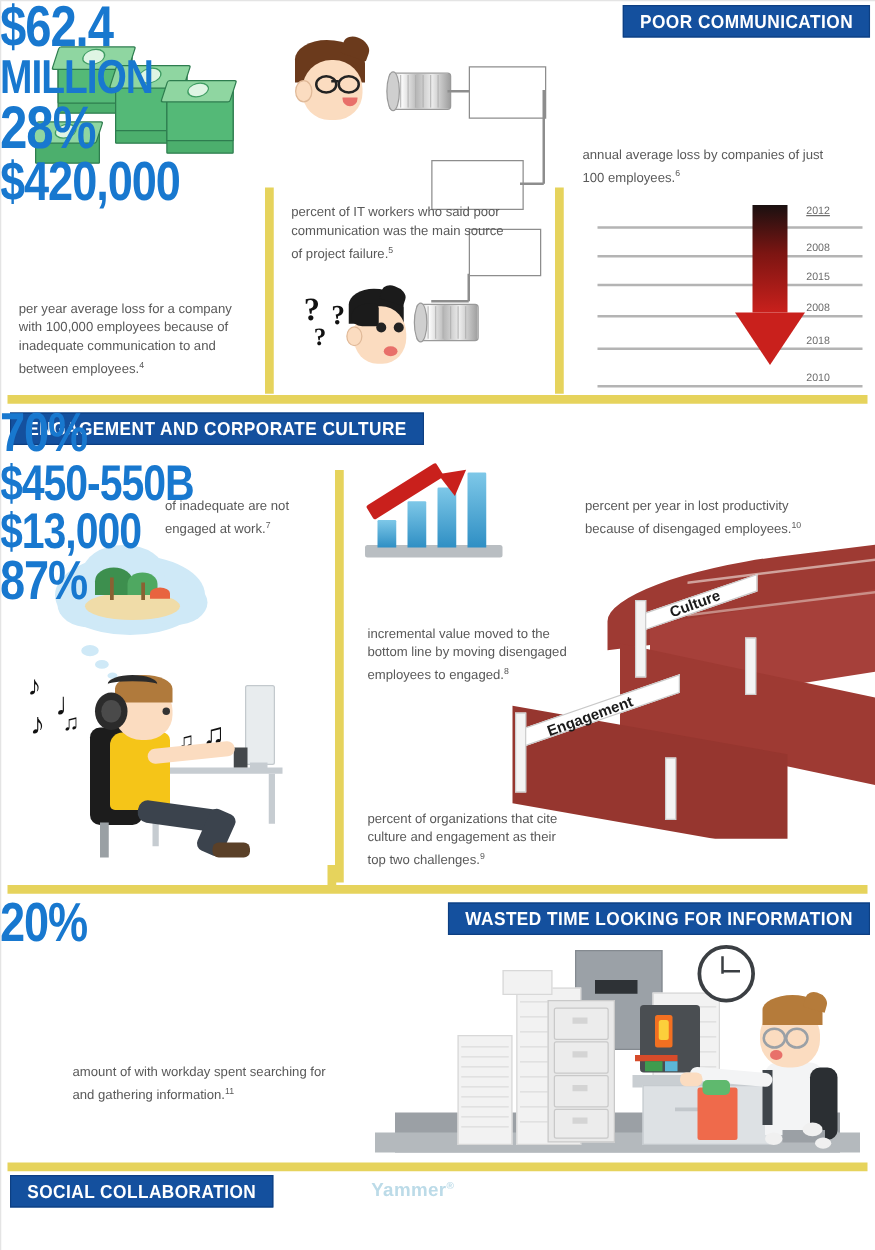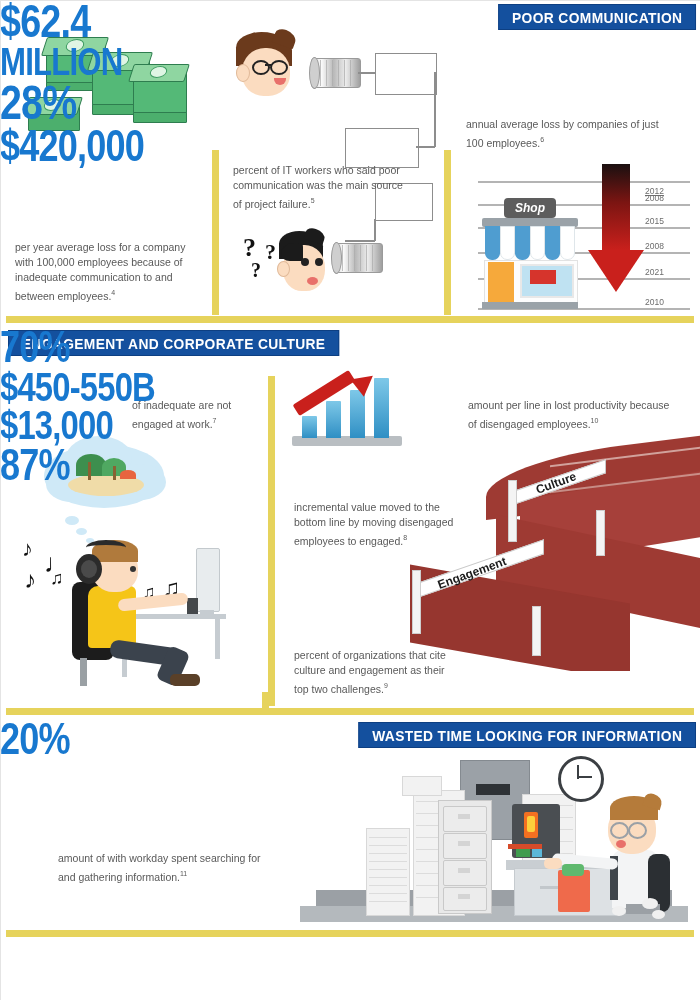--- a/index.html
+++ b/index.html
@@ -190,43 +190,27 @@
     </div>
 
     <div class="abs" style="left:470px;top:160px;width:228px;height:155px;">
       <div class="yearline" style="left:8px;top:21px;width:212px;"></div>
       <div class="yearline" style="left:8px;top:44px;width:212px;"></div>
       <div class="yearline" style="left:8px;top:67px;width:212px;"></div>
       <div class="yearline" style="left:8px;top:92px;width:212px;"></div>
       <div class="yearline" style="left:8px;top:118px;width:212px;"></div>
       <div class="yearline" style="left:8px;top:148px;width:212px;"></div>
 
-      <div class="yearlabel" style="left:175px;top:26px;text-decoration:underline;">2012</div>
+      <div class="yearlabel" style="left:175px;top:3px;text-decoration:underline;">2012</div>
       <div class="yearlabel" style="left:175px;top:33px;">2008</div>
       <div class="yearlabel" style="left:175px;top:56px;">2015</div>
       <div class="yearlabel" style="left:175px;top:81px;">2008</div>
-      <div class="yearlabel" style="left:175px;top:107px;">2021</div>
+      <div class="yearlabel" style="left:175px;top:107px;">2018</div>
       <div class="yearlabel" style="left:175px;top:137px;">2010</div>
 
-      <div class="abs" style="left:12px;top:38px;width:96px;height:112px;">
-        <div class="abs" style="left:22px;top:0px;width:52px;height:20px;background:#5d5d5d;border-radius:4px;
-                    color:#fff;font-size:12px;font-style:italic;font-weight:bold;text-align:center;line-height:20px;">Shop</div>
-        <div class="abs" style="left:0px;top:20px;width:96px;height:9px;background:#9aa2a8;border-radius:2px;"></div>
-        <div class="awn" style="left:3px;top:28px;width:15px;height:34px;background:#4f9dd0;"></div>
-        <div class="awn" style="left:18px;top:28px;width:15px;height:34px;background:#ffffff;border:1px solid #dfe6ea;box-sizing:border-box;"></div>
-        <div class="awn" style="left:33px;top:28px;width:15px;height:34px;background:#4f9dd0;"></div>
-        <div class="awn" style="left:48px;top:28px;width:15px;height:34px;background:#ffffff;border:1px solid #dfe6ea;box-sizing:border-box;"></div>
-        <div class="awn" style="left:63px;top:28px;width:15px;height:34px;background:#4f9dd0;"></div>
-        <div class="awn" style="left:78px;top:28px;width:15px;height:34px;background:#ffffff;border:1px solid #dfe6ea;box-sizing:border-box;"></div>
-        <div class="abs" style="left:2px;top:62px;width:92px;height:42px;background:#fdfdfd;border:1px solid #e2e2e2;"></div>
-        <div class="abs" style="left:6px;top:64px;width:26px;height:40px;background:#f6a93b;"></div>
-        <div class="abs" style="left:38px;top:66px;width:50px;height:30px;background:#bfe2f2;border:2px solid #e8e8e8;"></div>
-        <div class="abs" style="left:48px;top:72px;width:26px;height:14px;background:#d6342c;"></div>
-        <div class="abs" style="left:0px;top:104px;width:96px;height:7px;background:#9aa2a8;"></div>
-      </div>
 
       <div class="abs" style="left:118px;top:4px;width:56px;height:130px;">
         <div class="abs" style="left:14px;top:0px;width:28px;height:86px;
              background:linear-gradient(180deg,#1a1010,#7c1512 45%,#c9201c);"></div>
         <div class="abs" style="left:0px;top:86px;width:0;height:0;
              border-left:28px solid transparent;border-right:28px solid transparent;
              border-top:42px solid #c9201c;"></div>
       </div>
     </div>
   </div>
@@ -303,21 +287,21 @@
         <div class="abs" style="left:2px;top:30px;width:66px;height:13px;background:#c9201c;
              transform:rotate(-32deg);transform-origin:left center;border-radius:2px;"></div>
         <div class="abs" style="left:60px;top:-2px;width:0;height:0;
              border-left:11px solid transparent;border-right:11px solid transparent;
              border-bottom:20px solid #c9201c;transform:rotate(52deg);"></div>
       </div>
     </div>
 
     <div class="bignum" style="left:466px;top:22px;font-size:40px;">$450-550B</div>
     <div class="body-text abs" style="left:468px;top:72px;width:205px;">
-      <span>amount per line in lost productivity because of disengaged employees.</span><sup>10</sup>
+      <span>percent per year in lost productivity because of disengaged employees.</span><sup>10</sup>
     </div>
 
     <div class="bignum" style="left:292px;top:128px;font-size:40px;">$13,000</div>
     <div class="body-text abs" style="left:294px;top:174px;width:170px;">
       <span>incremental value moved to the bottom line by moving disengaged employees to engaged.</span><sup>8</sup>
     </div>
 
     <div class="bignum" style="left:292px;top:268px;font-size:44px;">87%</div>
     <div class="body-text abs" style="left:294px;top:322px;width:165px;">
       <span>percent of organizations that cite culture and engagement as their top two challenges.</span><sup>9</sup>
@@ -447,15 +431,21 @@
       <div class="abs" style="left:258px;top:122px;width:32px;height:42px;background:#ef6a4b;border-radius:2px;"></div>
       <div class="abs" style="left:262px;top:116px;width:22px;height:12px;background:#5fb96e;border-radius:4px;"></div>
       <div class="abs" style="left:312px;top:158px;width:14px;height:10px;background:#f0f0f0;border-radius:50%;"></div>
       <div class="abs" style="left:342px;top:150px;width:16px;height:11px;background:#f0f0f0;border-radius:50%;"></div>
       <div class="abs" style="left:352px;top:162px;width:13px;height:9px;background:#f0f0f0;border-radius:50%;"></div>
     </div>
   </div>
 
   <div class="ydiv" style="left:6px;top:930px;width:688px;"></div>
 
+  <div class="abs" style="left:0;top:940px;width:700px;height:60px;">
+    <div class="banner" style="left:8px;top:0px;">SOCIAL COLLABORATION</div>
+    <div class="yammer abs" style="left:297px;top:4px;">
+      <span>Yammer</span><sup>®</sup>
+    </div>
+  </div>
 
   <div class="outerline" style="left:0;top:0;width:699px;height:999px;"></div>
 </div>
 
 </body></html>

